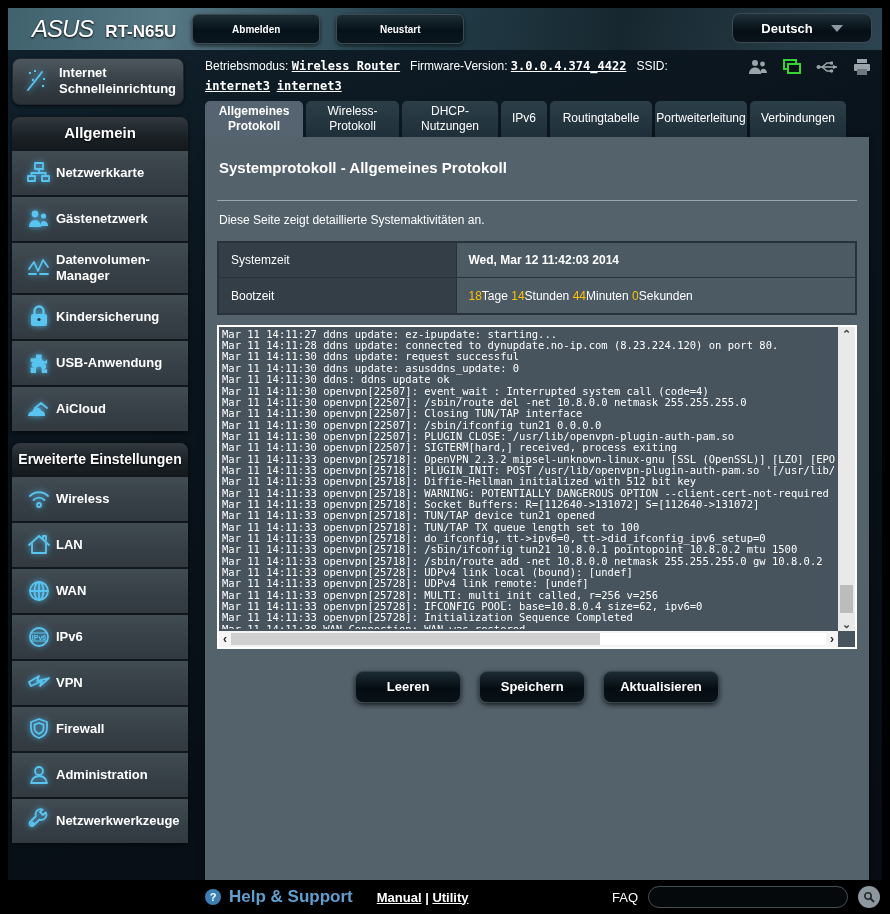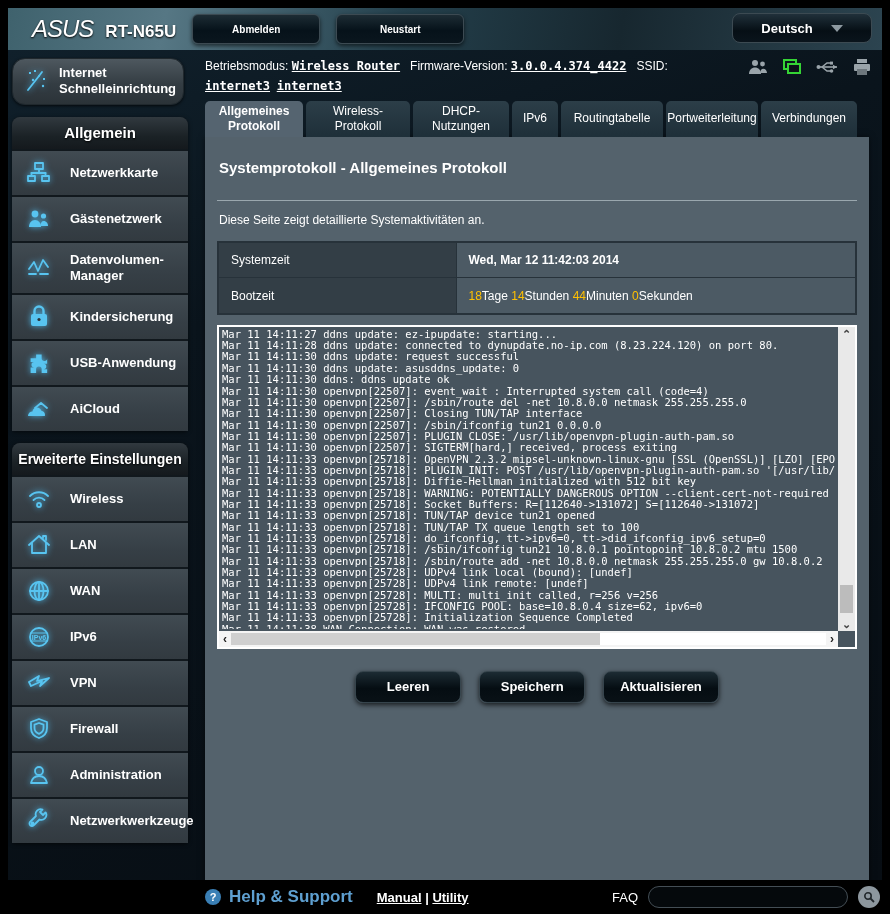--- a/index.html
+++ b/index.html
@@ -26,33 +26,33 @@
   .lang span.label { color:#fff; font-weight:bold; font-size:13px; }
   .lang .caret { width:0; height:0; border-left:6px solid transparent; border-right:6px solid transparent;
     border-top:7px solid #8d99a0; }
 
   
   .layout { position:absolute; left:8px; top:50px; width:874px; height:830px; display:flex;
     background:linear-gradient(160deg,#10202b 0%,#0a141c 30%,#070d13 100%); }
 
   
   .sidebar { width:189px; flex:none; padding:8px 6px 0 4px; position:relative; }
-  .qis-btn { width:172px; min-height:46px; border-radius:13px; border:1px solid #20282d;
+  .qis-btn { width:172px; min-height:46px; border-radius:8px; border:1px solid #20282d;
     background:linear-gradient(#4e585f,#343d43 55%,#2b3338);
     display:flex; align-items:center; gap:8px; padding:6px 8px; cursor:pointer;
     box-shadow:0 1px 3px rgba(0,0,0,.7); }
   .qis-btn .txt { color:#fff; font-weight:bold; font-size:13px; line-height:1.25; }
   .menu-group { margin-top:12px; border-radius:8px 8px 4px 4px; overflow:visible;
     background:#11181d; box-shadow:0 1px 4px rgba(0,0,0,.6); width:176px; }
   .menu-head { height:32px; border-radius:8px 8px 0 0;
     background:linear-gradient(#31393f,#1b2226 60%,#14191d);
     color:#fff; font-weight:bold; font-size:15px; display:flex; align-items:center;
     justify-content:center; text-shadow:0 1px 2px #000; }
   .menu-item { height:44px; margin-top:2px; background:linear-gradient(#414b52,#363f46 60%,#323a40);
-    display:flex; align-items:center; gap:16px; padding-left:12px; cursor:pointer; position:relative; }
+    display:flex; align-items:center; gap:2px; padding-left:12px; cursor:pointer; position:relative; }
   .menu-item .lbl { color:#fff; font-weight:bold; font-size:13px; line-height:1.2; }
   .menu-item.two-line { height:50px; }
   .menu-item.selected { background:linear-gradient(#7ba0c4,#50799f 45%,#2d5f96 75%,#25507e); }
   .menu-item.selected::after { content:""; position:absolute; right:-13px; top:50%;
     transform:translateY(-50%); width:0; height:0;
     border-top:14px solid transparent; border-bottom:14px solid transparent;
     border-left:13px solid #4d7bab; }
   .micon { width:30px; height:30px; flex:none; display:flex; align-items:center; justify-content:center;
     filter:drop-shadow(0 0 3px rgba(80,190,240,.9)); }
   .micon svg { stroke:#58c4f0; fill:none; stroke-width:1.8; stroke-linecap:round; stroke-linejoin:round; }
@@ -361,21 +361,21 @@
             <g fill="#9aa4aa">
               <rect x="5" y="1" width="10" height="4"></rect>
               <rect x="2" y="6" width="16" height="7" rx="1"></rect>
               <rect x="5" y="11" width="10" height="6" fill="#6d777d"></rect>
             </g>
           </svg>
       </div>
 
       <div class="tabs">
         <div class="tab active" style="width:98px">Allgemeines Protokoll</div>
-        <div class="tab" style="width:104px">Wireless-Protokoll</div>
+        <div class="tab" style="width:93px">Wireless-Protokoll</div>
         <div class="tab" style="width:96px">DHCP-Nutzungen</div>
         <div class="tab" style="width:46px">IPv6</div>
         <div class="tab" style="width:102px">Routingtabelle</div>
         <div class="tab" style="width:92px">Portweiterleitung</div>
         <div class="tab" style="width:96px">Verbindungen</div>
       </div>
 
       <div class="panel">
         <h1>Systemprotokoll - Allgemeines Protokoll</h1>
         <hr class="divider">

